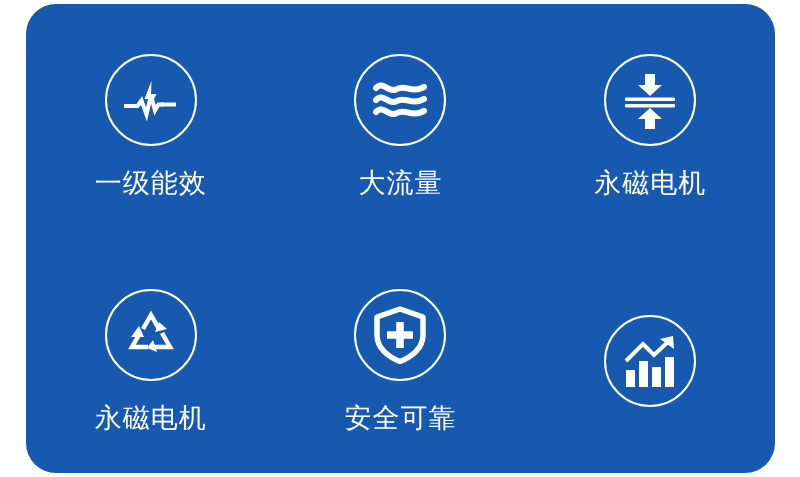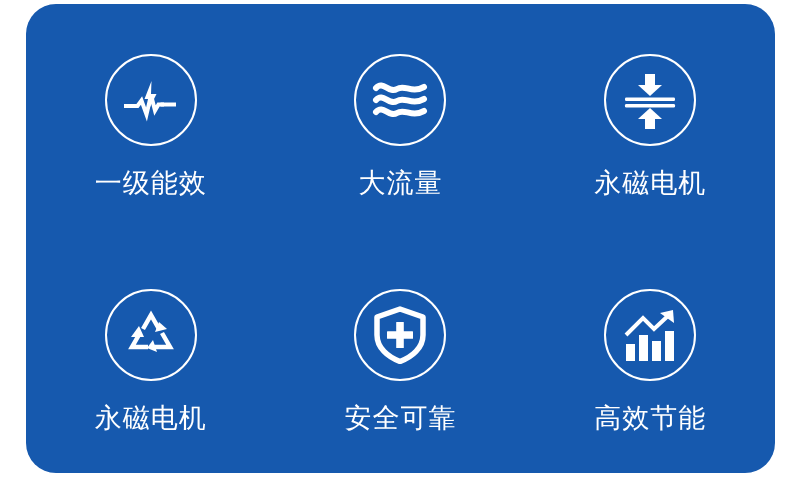--- a/index.html
+++ b/index.html
@@ -160,17 +160,16 @@
           <g fill="#ffffff">
             <rect x="5" y="38" width="9" height="17"></rect>
             <rect x="18" y="29" width="9" height="26"></rect>
             <rect x="31" y="35" width="9" height="20"></rect>
             <rect x="44" y="25" width="9" height="30"></rect>
           </g>
           <path d="M5 29 L22 12 L33 23 L49 8" fill="none" stroke="#ffffff" stroke-width="4" stroke-linecap="butt" stroke-linejoin="miter"></path>
           <polygon points="52,4 53,17 39,7" fill="#ffffff"></polygon>
         </svg>
       </div>
-      <div class="feature-label">高效节能</div>
     </div>
 
   </div>
 </div>
 
 </body></html>

